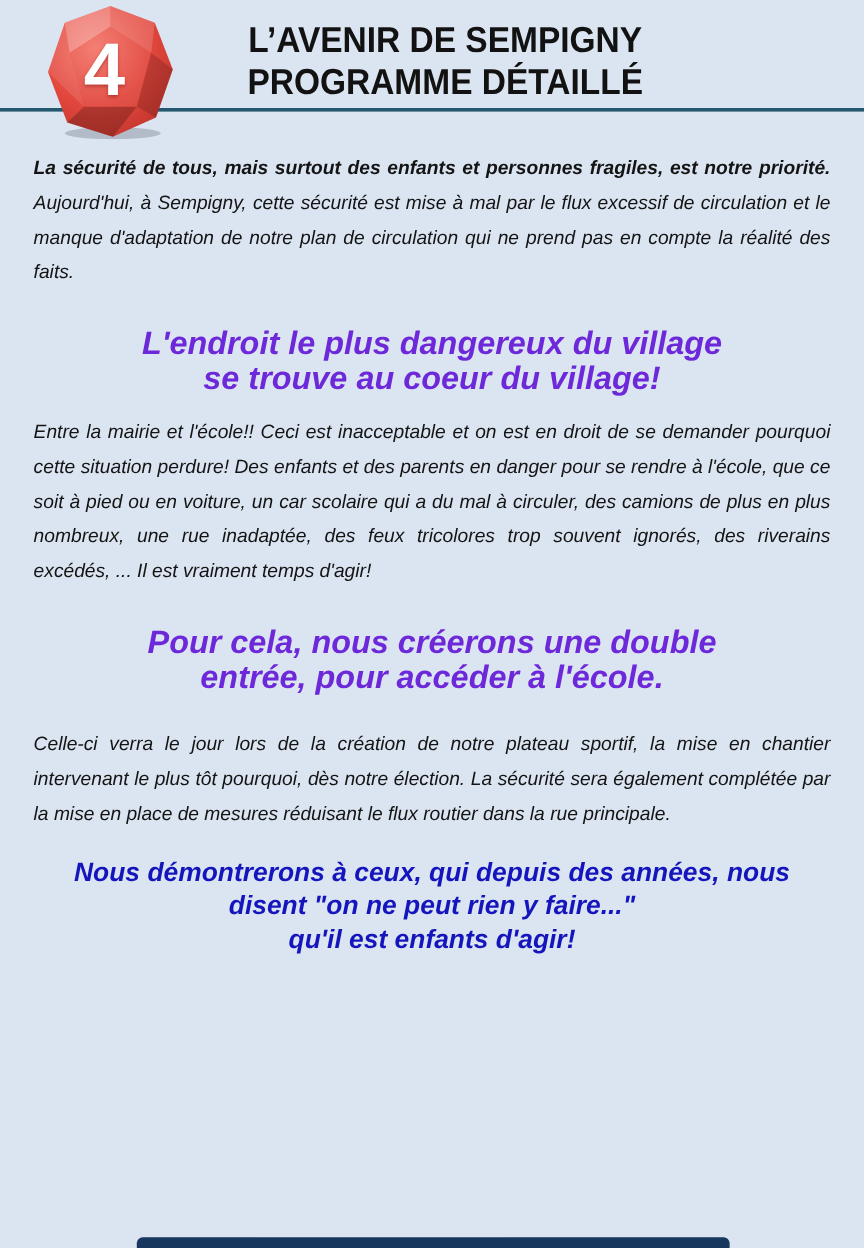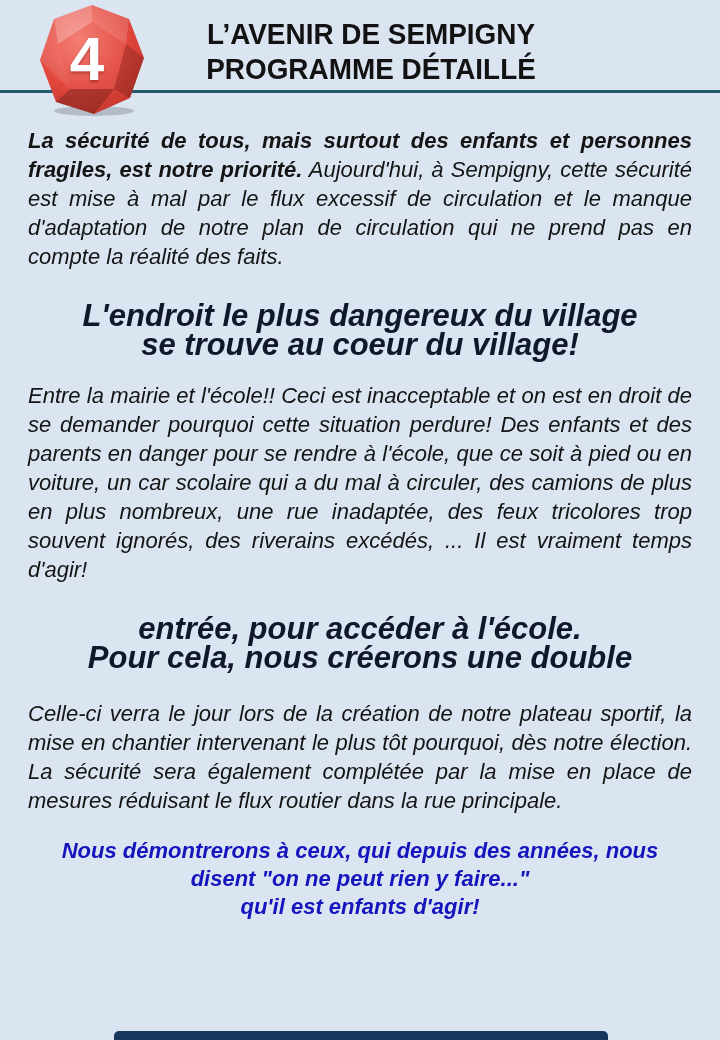--- a/index.html
+++ b/index.html
@@ -34,30 +34,30 @@
     transform:scaleX(.93);transform-origin:50% 0;
   }
   
   .content{padding:0 28px;}
   .red-heading{
     margin-top:14px;text-align:center;
     color:#cc3333;font-weight:bold;font-style:italic;
     font-size:25px;line-height:31px;
   }
   .para{
-    font-size:22px;line-height:29px;font-style:italic;
+    font-size:16px;line-height:29px;font-style:italic;
     text-align:justify;color:#141414;
   }
   .para .lead-bold{font-weight:bold;}
   .p1{margin-top:9px;}
   .p2{}
   .p3{margin-top:27px;}
   .callout{
     text-align:center;font-weight:bold;font-style:italic;
-    font-size:31px;line-height:29px;color:#0f172a;
+    font-size:27px;line-height:29px;color:#6d28d9;
   }
   .c1{margin-top:30px;}
   .c2{margin-top:30px;}
   .blue-emphasis{
     margin-top:20px;text-align:center;
     color:#1515bd;font-weight:bold;font-style:italic;
     font-size:22px;line-height:28px;
   }
   .footer-bar{
     position:absolute;left:114px;bottom:0;width:494px;height:9px;
@@ -105,22 +105,22 @@
     <p class="para p1"><span class="lead-bold">La sécurité de tous, mais surtout des enfants et personnes fragiles, est notre priorité.</span><span> Aujourd'hui, à Sempigny, cette sécurité est mise à mal par le flux excessif de circulation et le manque d'adaptation de notre plan de circulation qui ne prend pas en compte la réalité des faits.</span></p>
 
     <div class="callout c1">
       <div>L'endroit le plus dangereux du village</div>
       <div>se trouve au coeur du village!</div>
     </div>
 
     <p class="para p2">Entre la mairie et l'école!! Ceci est inacceptable et on est en droit de se demander pourquoi cette situation perdure! Des enfants et des parents en danger pour se rendre à l'école, que ce soit à pied ou en voiture, un car scolaire qui a du mal à circuler, des camions de plus en plus nombreux, une rue inadaptée, des feux tricolores trop souvent ignorés, des riverains excédés, ... Il est vraiment temps d'agir!</p>
 
     <div class="callout c2">
+      <div>Pour cela, nous créerons une double</div>
       <div>entrée, pour accéder à l'école.</div>
-      <div>Pour cela, nous créerons une double</div>
     </div>
 
     <p class="para p3">Celle-ci verra le jour lors de la création de notre plateau sportif, la mise en chantier intervenant le plus tôt pourquoi, dès notre élection. La sécurité sera également complétée par la mise en place de mesures réduisant le flux routier dans la rue principale.</p>
 
     <div class="blue-emphasis">
       <div>Nous démontrerons à ceux, qui depuis des années, nous</div>
       <div>disent "on ne peut rien y faire..."</div>
       <div>qu'il est enfants d'agir!</div>
     </div>
 

